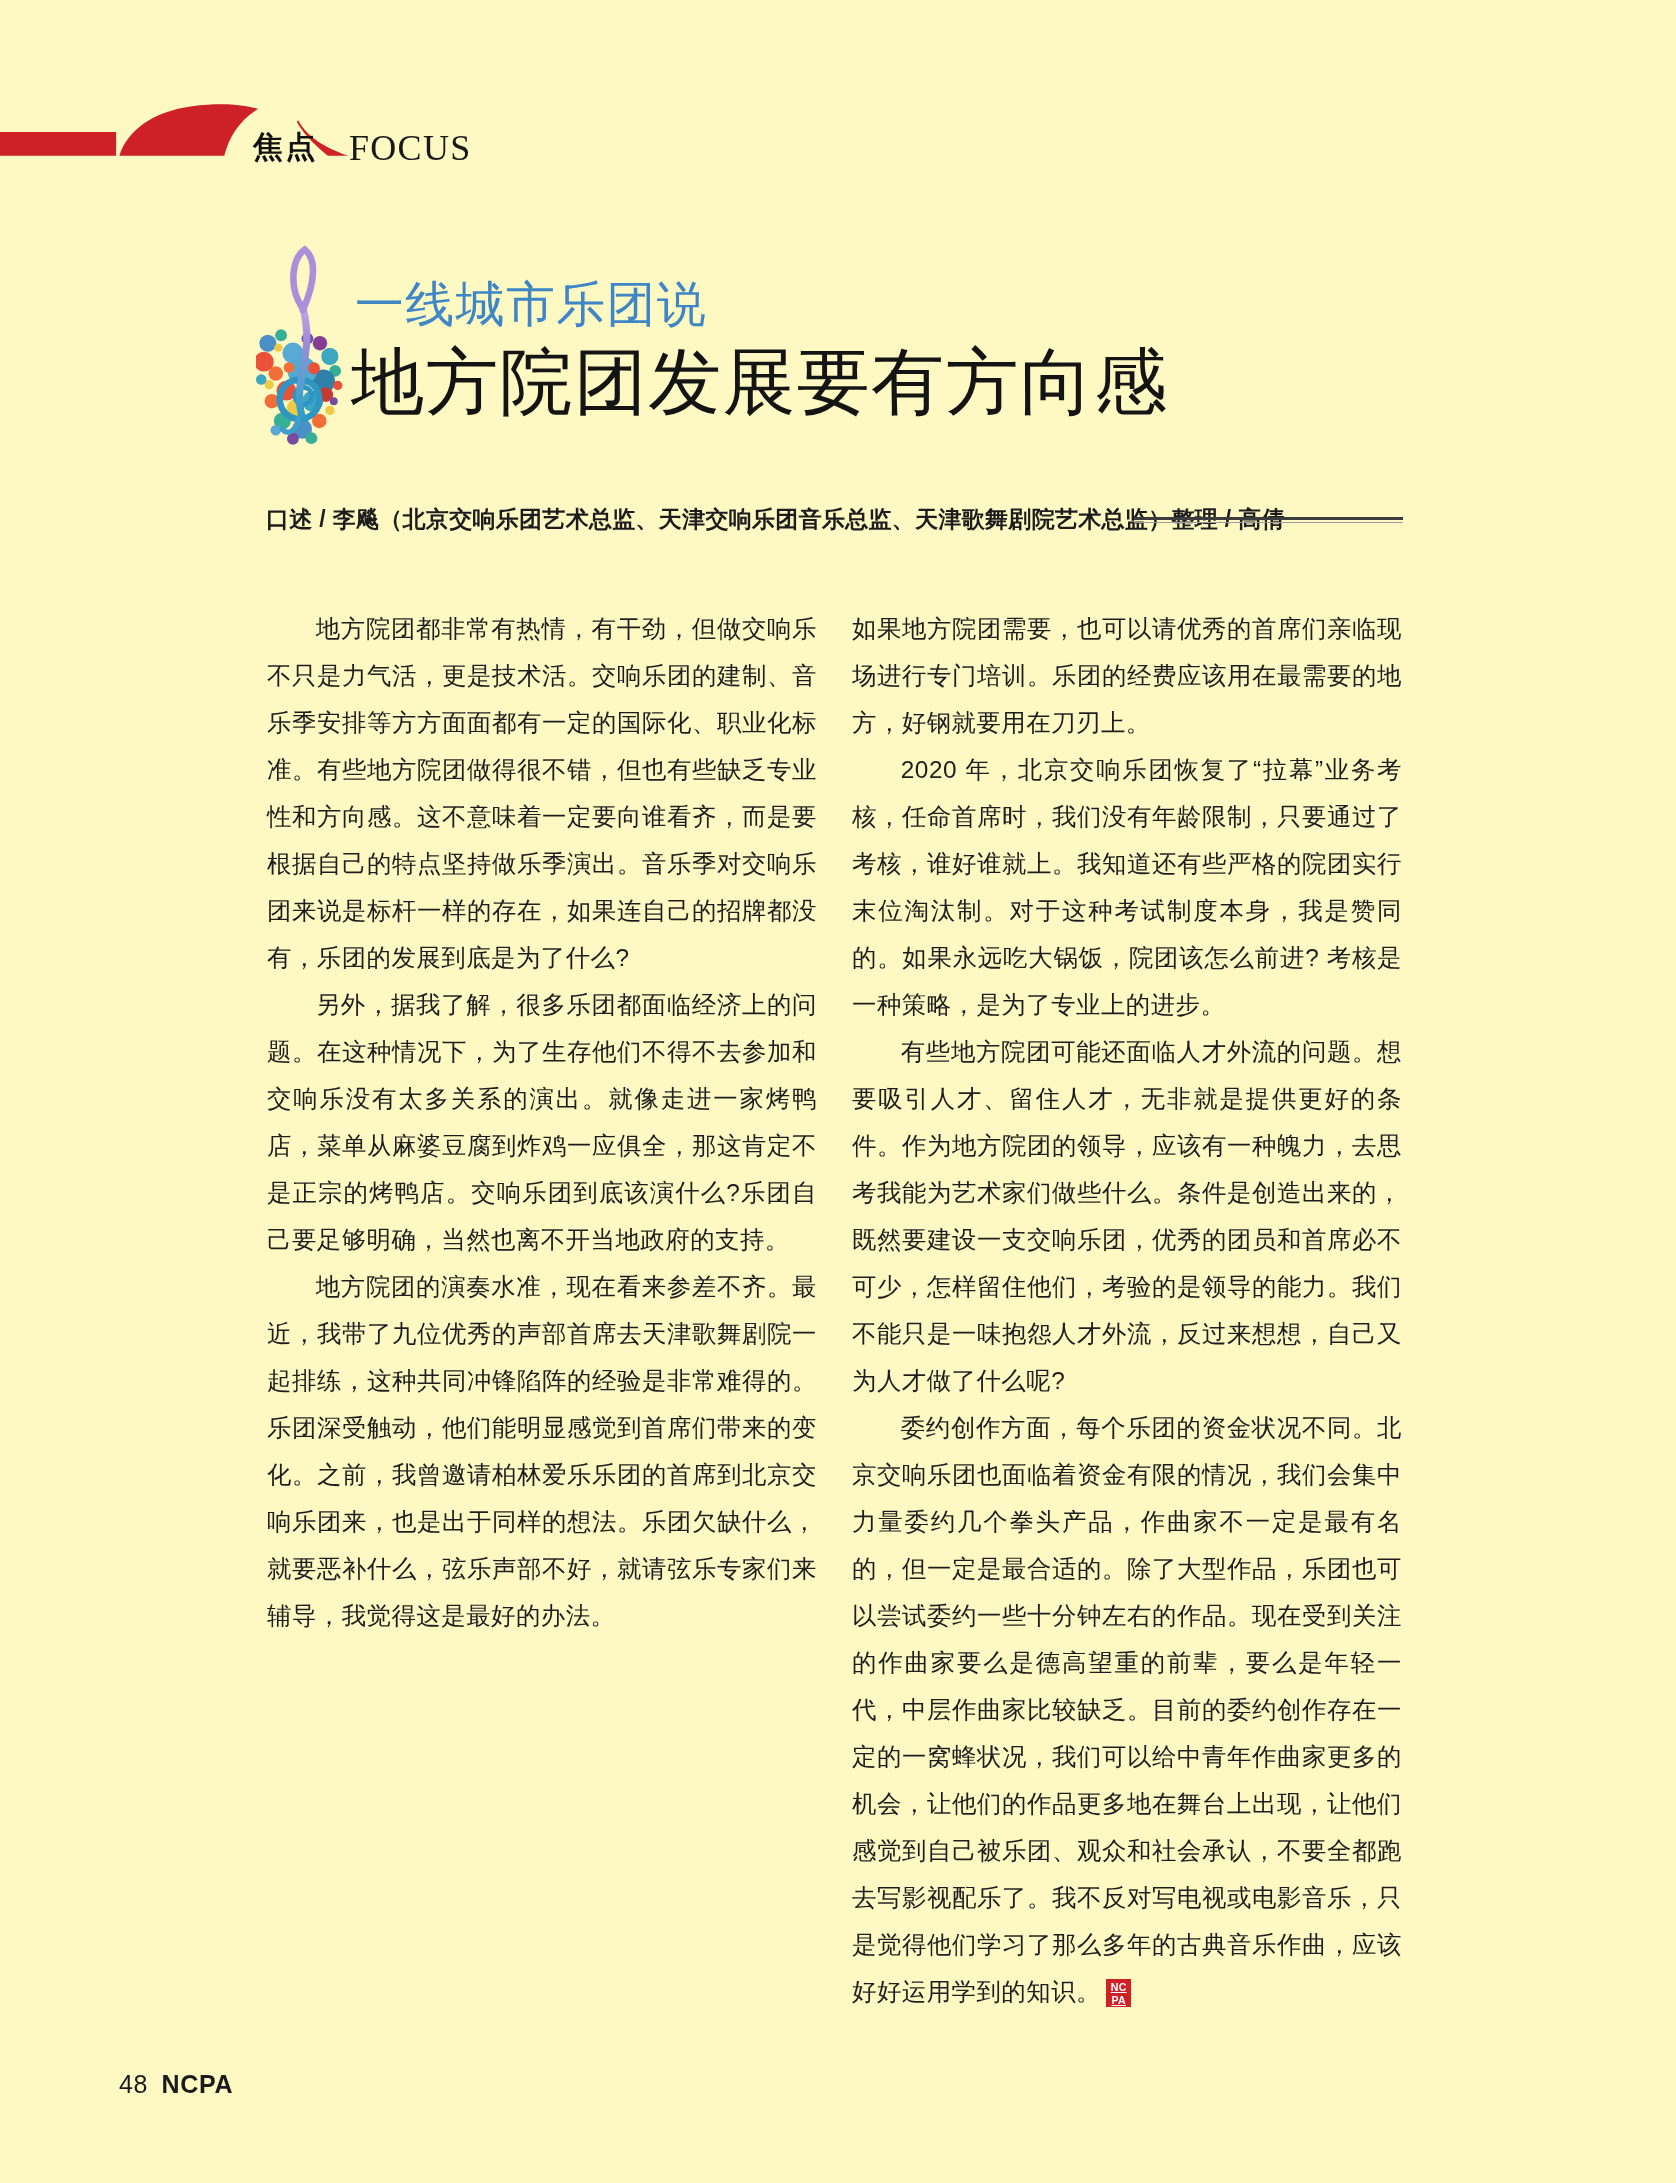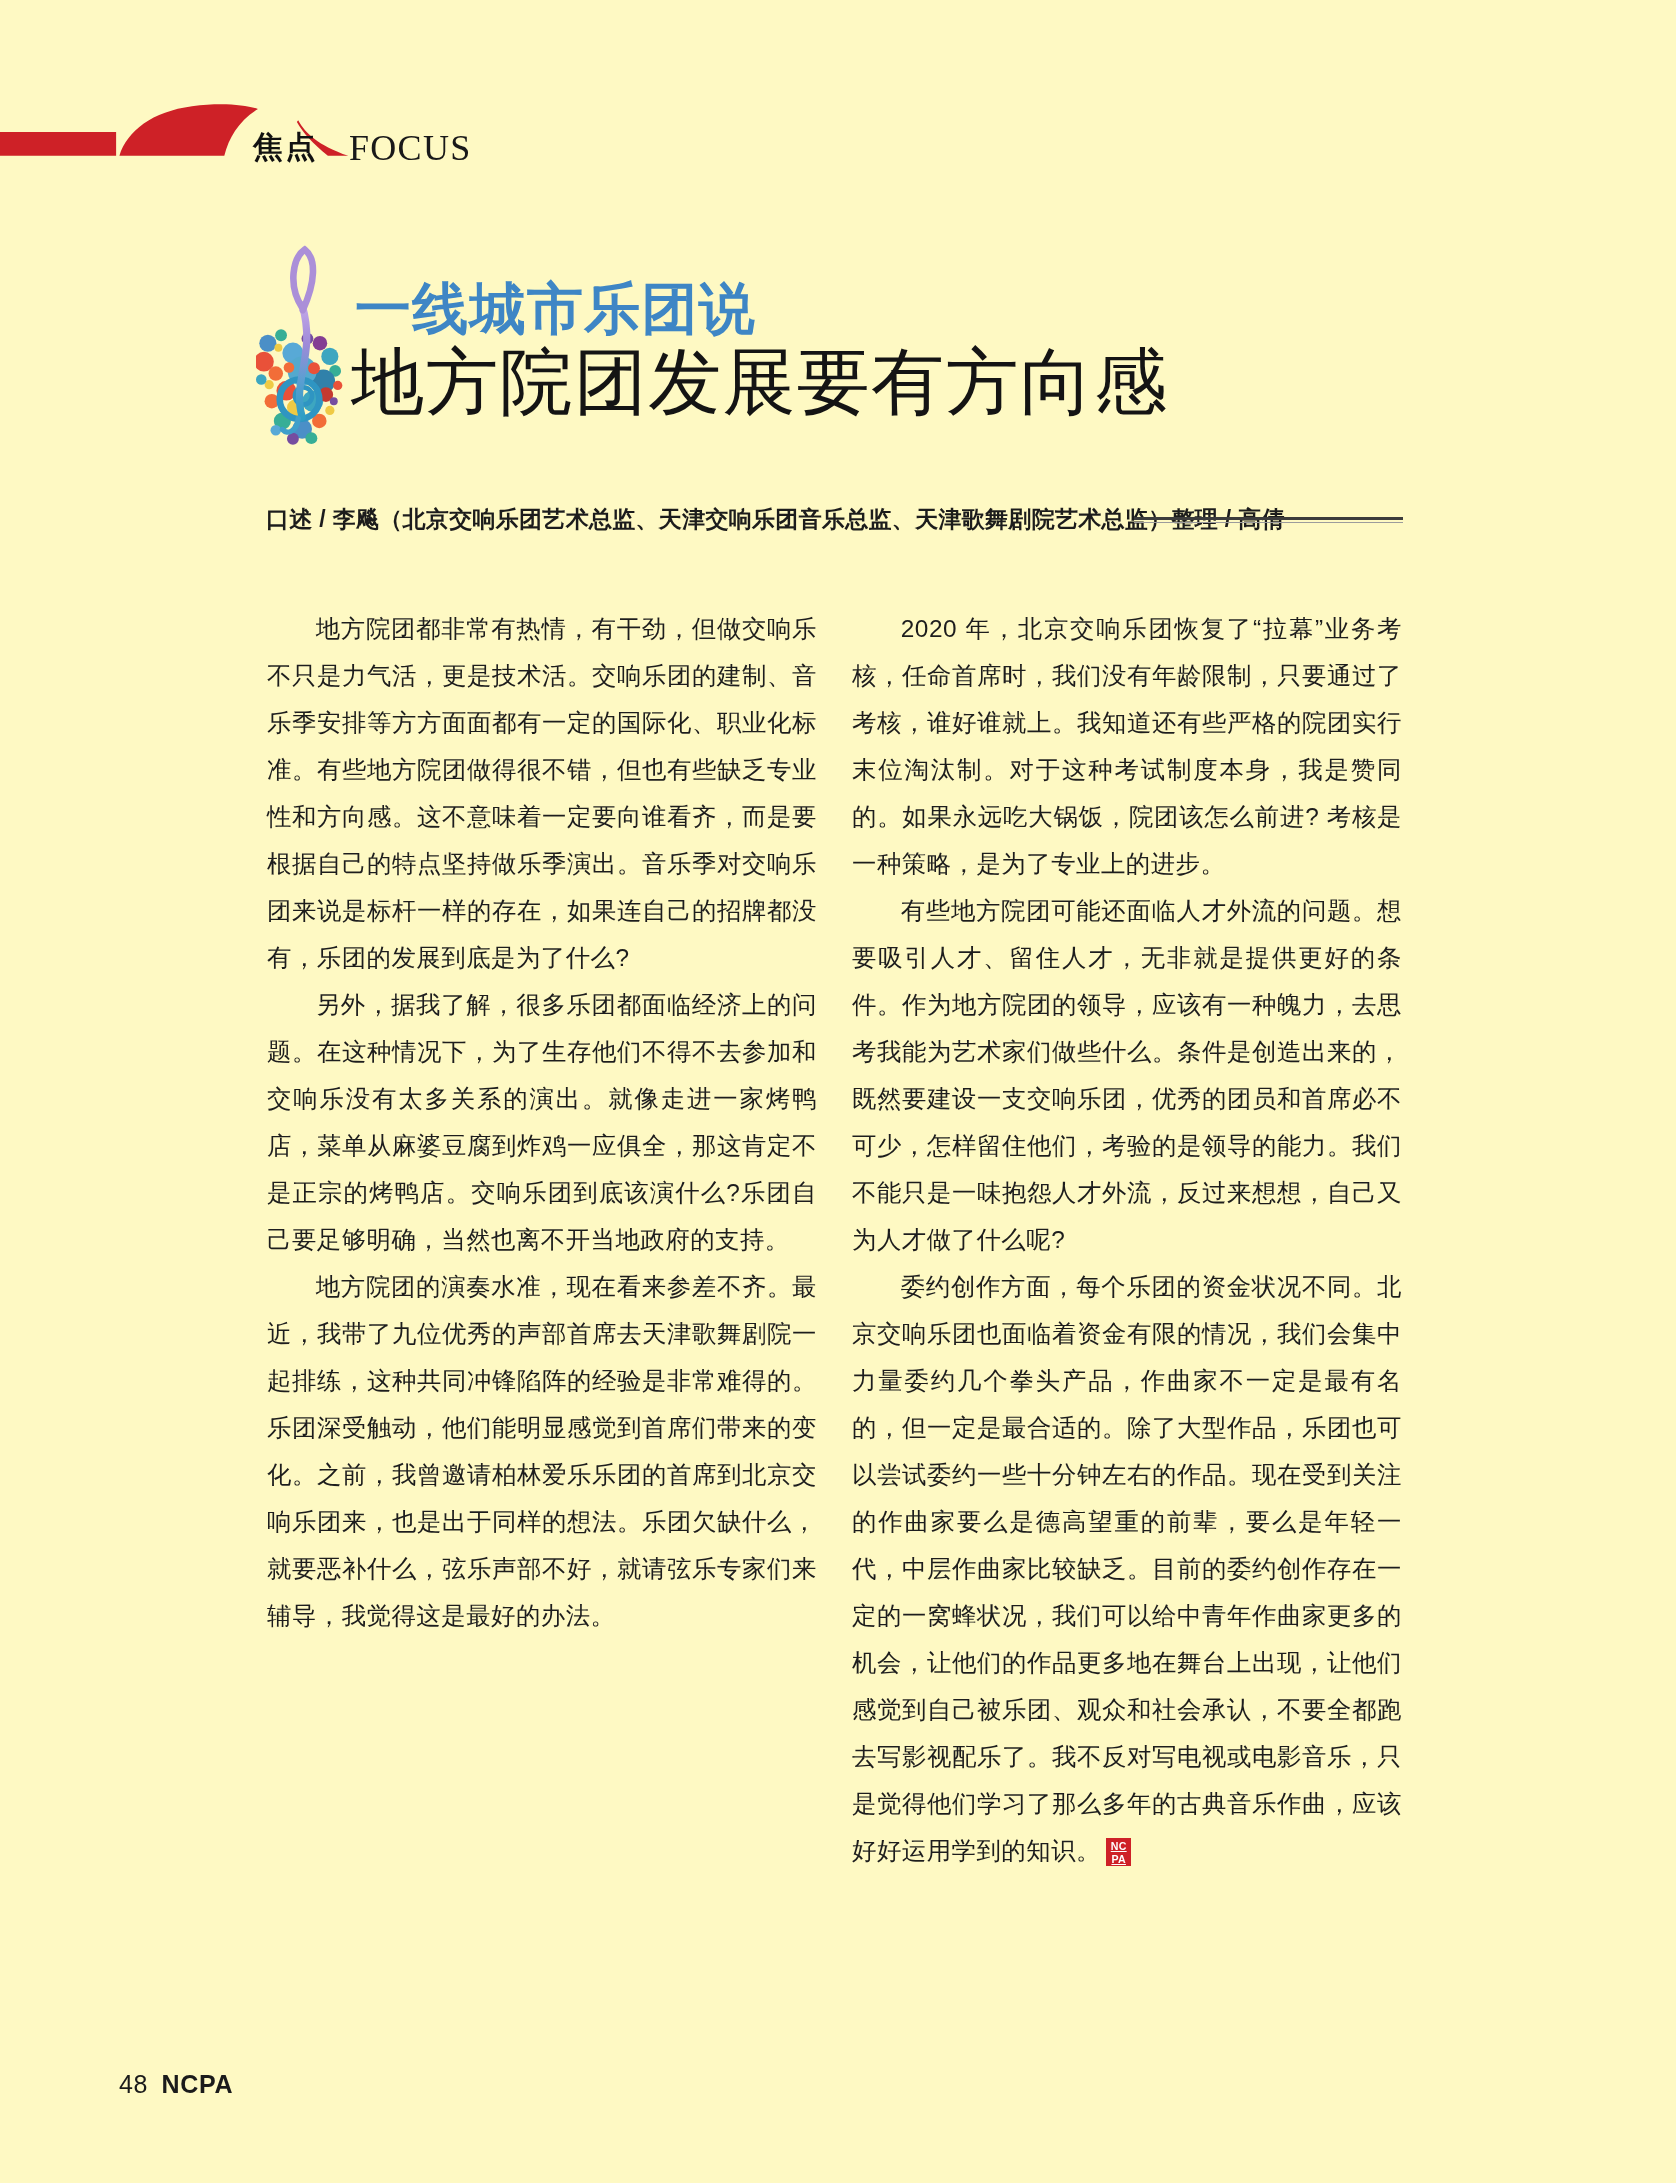--- a/index.html
+++ b/index.html
@@ -21,21 +21,21 @@
   .section-label-en{
     position:absolute;left:349px;top:127px;
     font-family:"Liberation Serif", serif;
     font-size:36px;font-weight:400;color:#191919;
     letter-spacing:1.3px;white-space:nowrap;
   }
   
   .clef-svg{position:absolute;left:256px;top:244px;}
   .series-title{
     position:absolute;left:355px;top:272px;
-    font-size:56px;font-weight:700;color:#3e86c5;
+    font-size:49px;font-weight:400;color:#3e86c5;
     letter-spacing:1.3px;white-space:nowrap;
   }
   .article-title{
     position:absolute;left:351px;top:334px;
     font-family:"Liberation Serif", serif;
     font-size:73px;font-weight:400;color:#141414;
     letter-spacing:1.3px;white-space:nowrap;
   }
   .byline{
     position:absolute;left:266px;top:504px;
@@ -146,20 +146,21 @@
   <div class="article-title">地方院团发展要有方向感</div>
   <div class="byline">口述 / 李飚（北京交响乐团艺术总监、天津交响乐团音乐总监、天津歌舞剧院艺术总监）整理 / 高倩</div>
   <div class="byline-rule"></div>
 
   <div class="col col-left" id="col-left">
       <p>地方院团都非常有热情，有干劲，但做交响乐不只是力气活，更是技术活。交响乐团的建制、音乐季安排等方方面面都有一定的国际化、职业化标准。有些地方院团做得很不错，但也有些缺乏专业性和方向感。这不意味着一定要向谁看齐，而是要根据自己的特点坚持做乐季演出。音乐季对交响乐团来说是标杆一样的存在，如果连自己的招牌都没有，乐团的发展到底是为了什么?</p>
       <p>另外，据我了解，很多乐团都面临经济上的问题。在这种情况下，为了生存他们不得不去参加和交响乐没有太多关系的演出。就像走进一家烤鸭店，菜单从麻婆豆腐到炸鸡一应俱全，那这肯定不是正宗的烤鸭店。交响乐团到底该演什么?乐团自己要足够明确，当然也离不开当地政府的支持。</p>
       <p>地方院团的演奏水准，现在看来参差不齐。最近，我带了九位优秀的声部首席去天津歌舞剧院一起排练，这种共同冲锋陷阵的经验是非常难得的。乐团深受触动，他们能明显感觉到首席们带来的变化。之前，我曾邀请柏林爱乐乐团的首席到北京交响乐团来，也是出于同样的想法。乐团欠缺什么，就要恶补什么，弦乐声部不好，就请弦乐专家们来辅导，我觉得这是最好的办法。</p>
     </div>
   <div class="col col-right" id="col-right">
+      <p class="noindent">如果地方院团需要，也可以请优秀的首席们亲临现场进行专门培训。乐团的经费应该用在最需要的地方，好钢就要用在刀刃上。</p>
       <p>2020 年，北京交响乐团恢复了“拉幕”业务考核，任命首席时，我们没有年龄限制，只要通过了考核，谁好谁就上。我知道还有些严格的院团实行末位淘汰制。对于这种考试制度本身，我是赞同的。如果永远吃大锅饭，院团该怎么前进? 考核是一种策略，是为了专业上的进步。</p>
       <p>有些地方院团可能还面临人才外流的问题。想要吸引人才、留住人才，无非就是提供更好的条件。作为地方院团的领导，应该有一种魄力，去思考我能为艺术家们做些什么。条件是创造出来的，既然要建设一支交响乐团，优秀的团员和首席必不可少，怎样留住他们，考验的是领导的能力。我们不能只是一味抱怨人才外流，反过来想想，自己又为人才做了什么呢?</p>
       <p>委约创作方面，每个乐团的资金状况不同。北京交响乐团也面临着资金有限的情况，我们会集中力量委约几个拳头产品，作曲家不一定是最有名的，但一定是最合适的。除了大型作品，乐团也可以尝试委约一些十分钟左右的作品。现在受到关注的作曲家要么是德高望重的前辈，要么是年轻一代，中层作曲家比较缺乏。目前的委约创作存在一定的一窝蜂状况，我们可以给中青年作曲家更多的机会，让他们的作品更多地在舞台上出现，让他们感觉到自己被乐团、观众和社会承认，不要全都跑去写影视配乐了。我不反对写电视或电影音乐，只是觉得他们学习了那么多年的古典音乐作曲，应该好好运用学到的知识。<span class="endmark"><span>NC</span><span>PA</span></span></p>
     </div>
 
   <div class="footer">
     <span class="pageno">48</span><span class="journal">NCPA</span>
   </div>
 
 </div>

